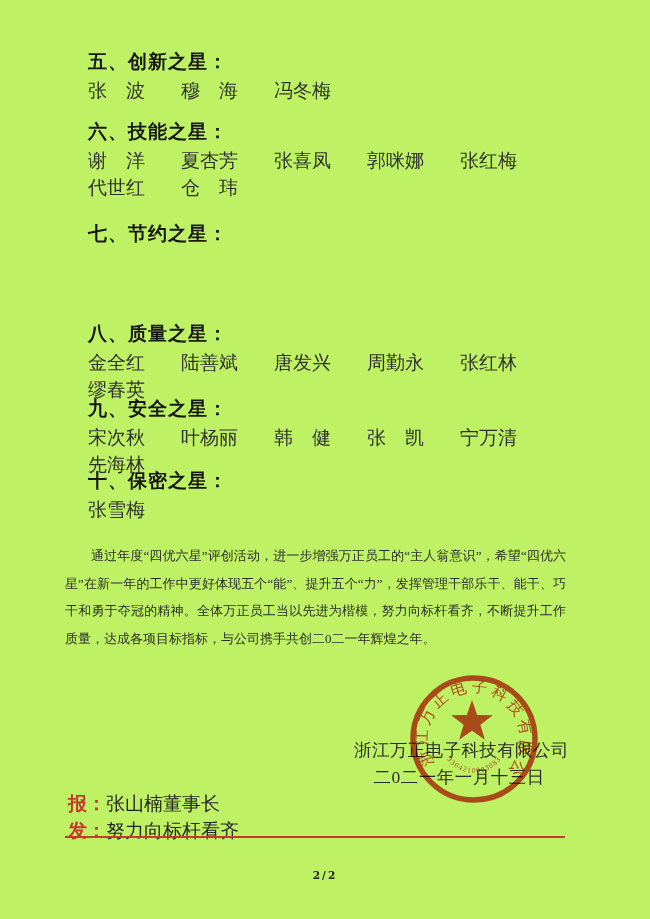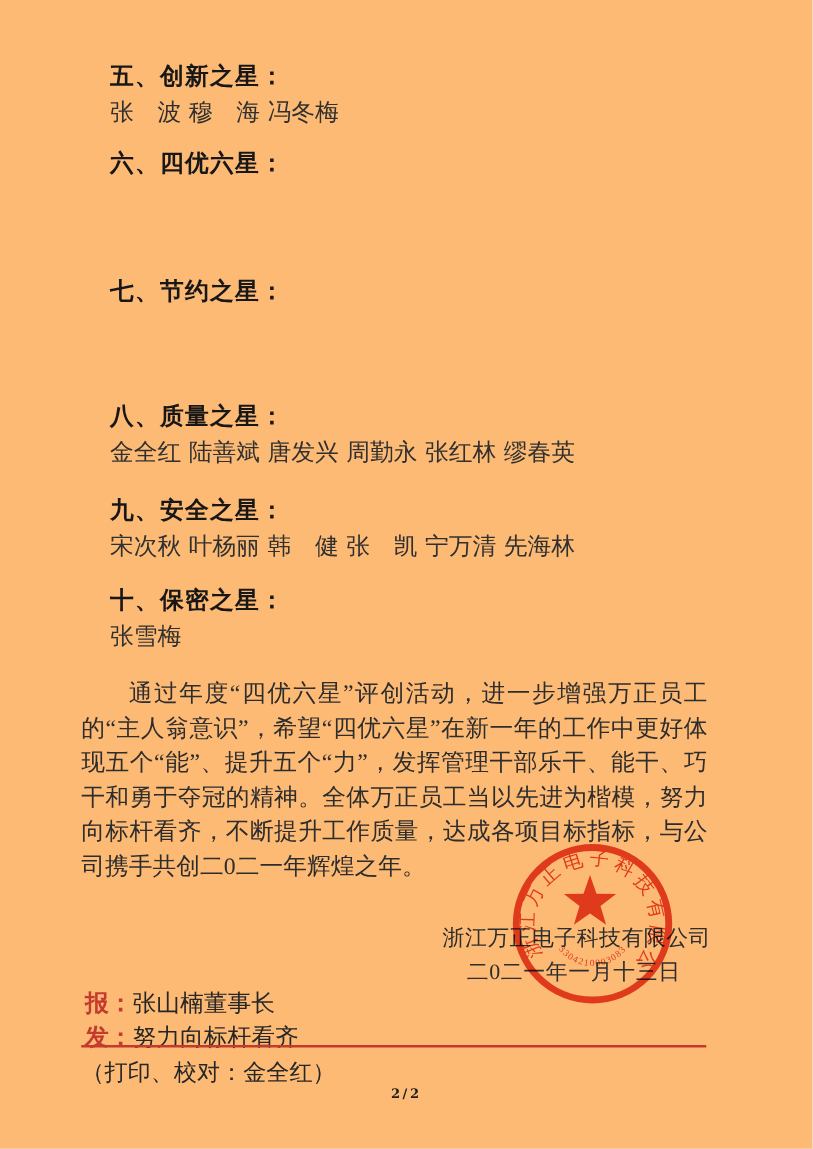--- a/index.html
+++ b/index.html
@@ -5,40 +5,40 @@
   :root{
     --accent-red:#c43a2e;
     --seal-red:#df3b2a;
     --ink:#2a2a2a;
   }
   html,body{margin:0;padding:0;background:#e8e8e6;}
   .page{
     position:relative;
     width:650px;height:919px;
     margin:0 auto;
-    background:#fdba74;
+    background:#bef264;
     overflow:hidden;
     font-family:"Liberation Serif","DejaVu Serif",serif;
     color:var(--ink);
   }
   section.star{
     position:absolute;left:88px;width:459px;
   }
   section.star h2{
     margin:0;font-size:19px;line-height:28px;font-weight:700;color:#171717;
     letter-spacing:1px;
   }
   .names{
-    display:flex;flex-wrap:wrap;column-gap:6px;
+    display:flex;flex-wrap:wrap;column-gap:36px;
     margin-top:1px;line-height:27px;font-size:19px;color:#303030;
   }
   .names .nm{width:57px;white-space:pre;}
   .para{
     position:absolute;left:65px;top:542px;width:501px;
-    font-size:19px;line-height:27.6px;text-align:justify;
+    font-size:13px;line-height:27.6px;text-align:justify;
     text-indent:2em;color:#2d2d2d;margin:0;
   }
   .signature{
     position:absolute;right:86px;top:737px;width:210px;
     text-align:center;color:#2d2d2d;
   }
   .signature .company{font-size:17.5px;line-height:27px;letter-spacing:0.4px;white-space:nowrap;}
   .signature .cn-date{font-size:17.5px;line-height:27px;letter-spacing:0.5px;white-space:nowrap;}
   .seal{
     position:absolute;left:406px;top:672px;width:136px;height:136px;
@@ -77,21 +77,30 @@
   <section class="star" style="top:48px">
     <h2>五、创新之星：</h2>
     <div class="names">
         <span class="nm">张　波</span>
         <span class="nm">穆　海</span>
         <span class="nm">冯冬梅</span>
       </div>
   </section>
 
   <section class="star" style="top:118px">
-    <h2>六、四优六星：</h2>
+    <h2>六、技能之星：</h2>
+    <div class="names">
+        <span class="nm">谢　洋</span>
+        <span class="nm">夏杏芳</span>
+        <span class="nm">张喜凤</span>
+        <span class="nm">郭咪娜</span>
+        <span class="nm">张红梅</span>
+        <span class="nm">代世红</span>
+        <span class="nm">仓　玮</span>
+      </div>
   </section>
 
   <section class="star" style="top:220px">
     <h2>七、节约之星：</h2>
   </section>
 
   <section class="star" style="top:320px">
     <h2>八、质量之星：</h2>
     <div class="names">
         <span class="nm">金全红</span>
@@ -144,18 +153,17 @@
     </text>
   </svg>
 
   <div class="dist report-line"><span class="lbl">报：</span><span class="val">张山楠董事长</span></div>
 
   <div class="dist issue-line"><span class="lbl">发：</span><span class="val">努力向标杆看齐</span></div>
 
   <div class="red-rule"></div>
 
   <div class="footer-row">
-    <span class="print-note">（打印、校对：金全红）</span>
   </div>
 
   <div class="page-num">2/2</div>
 
 </div>
 
 </body></html>

